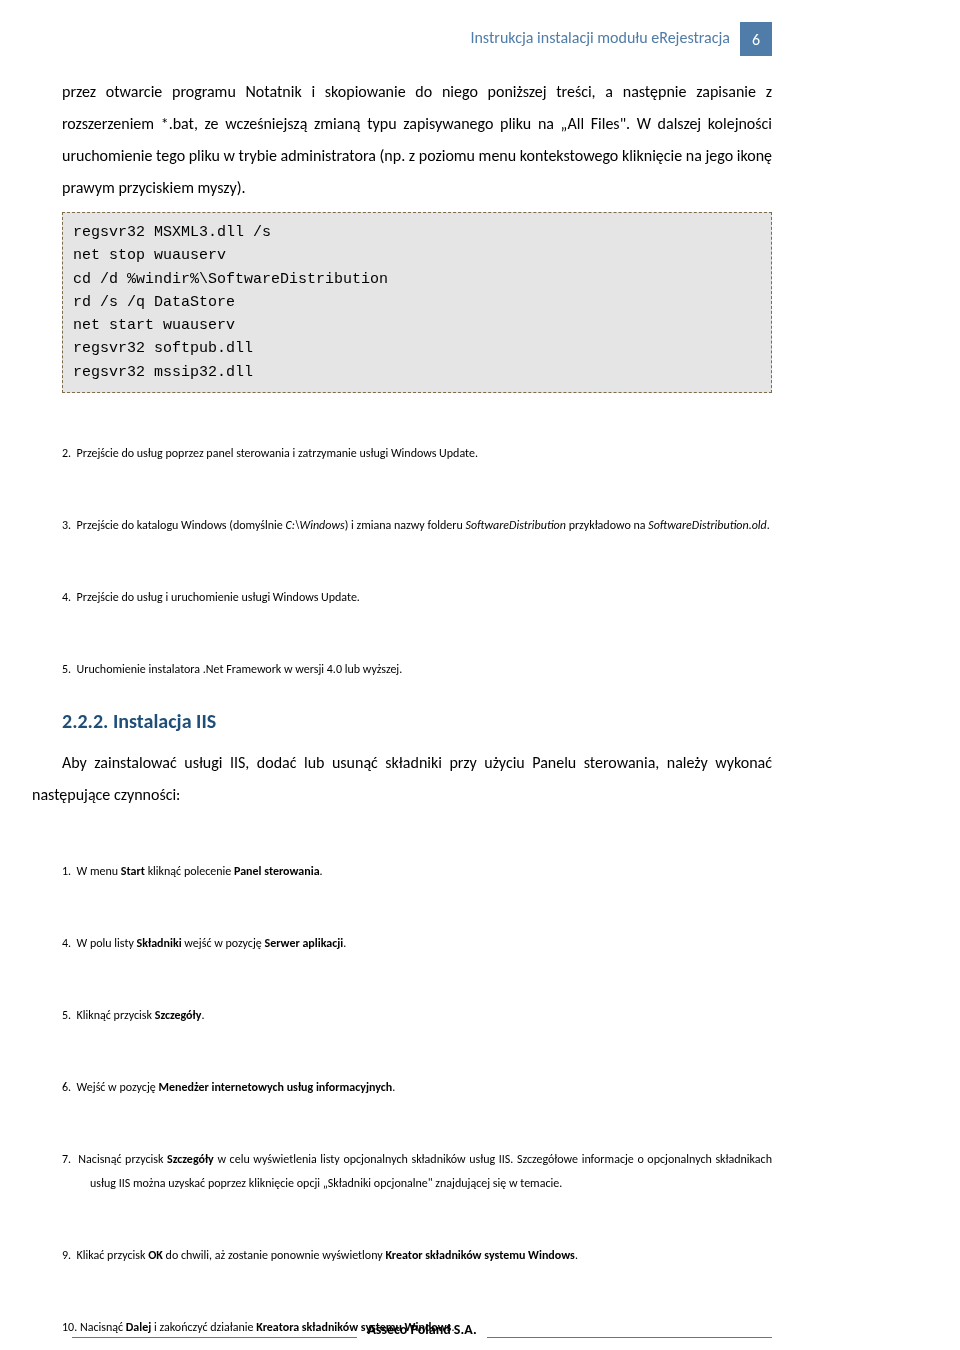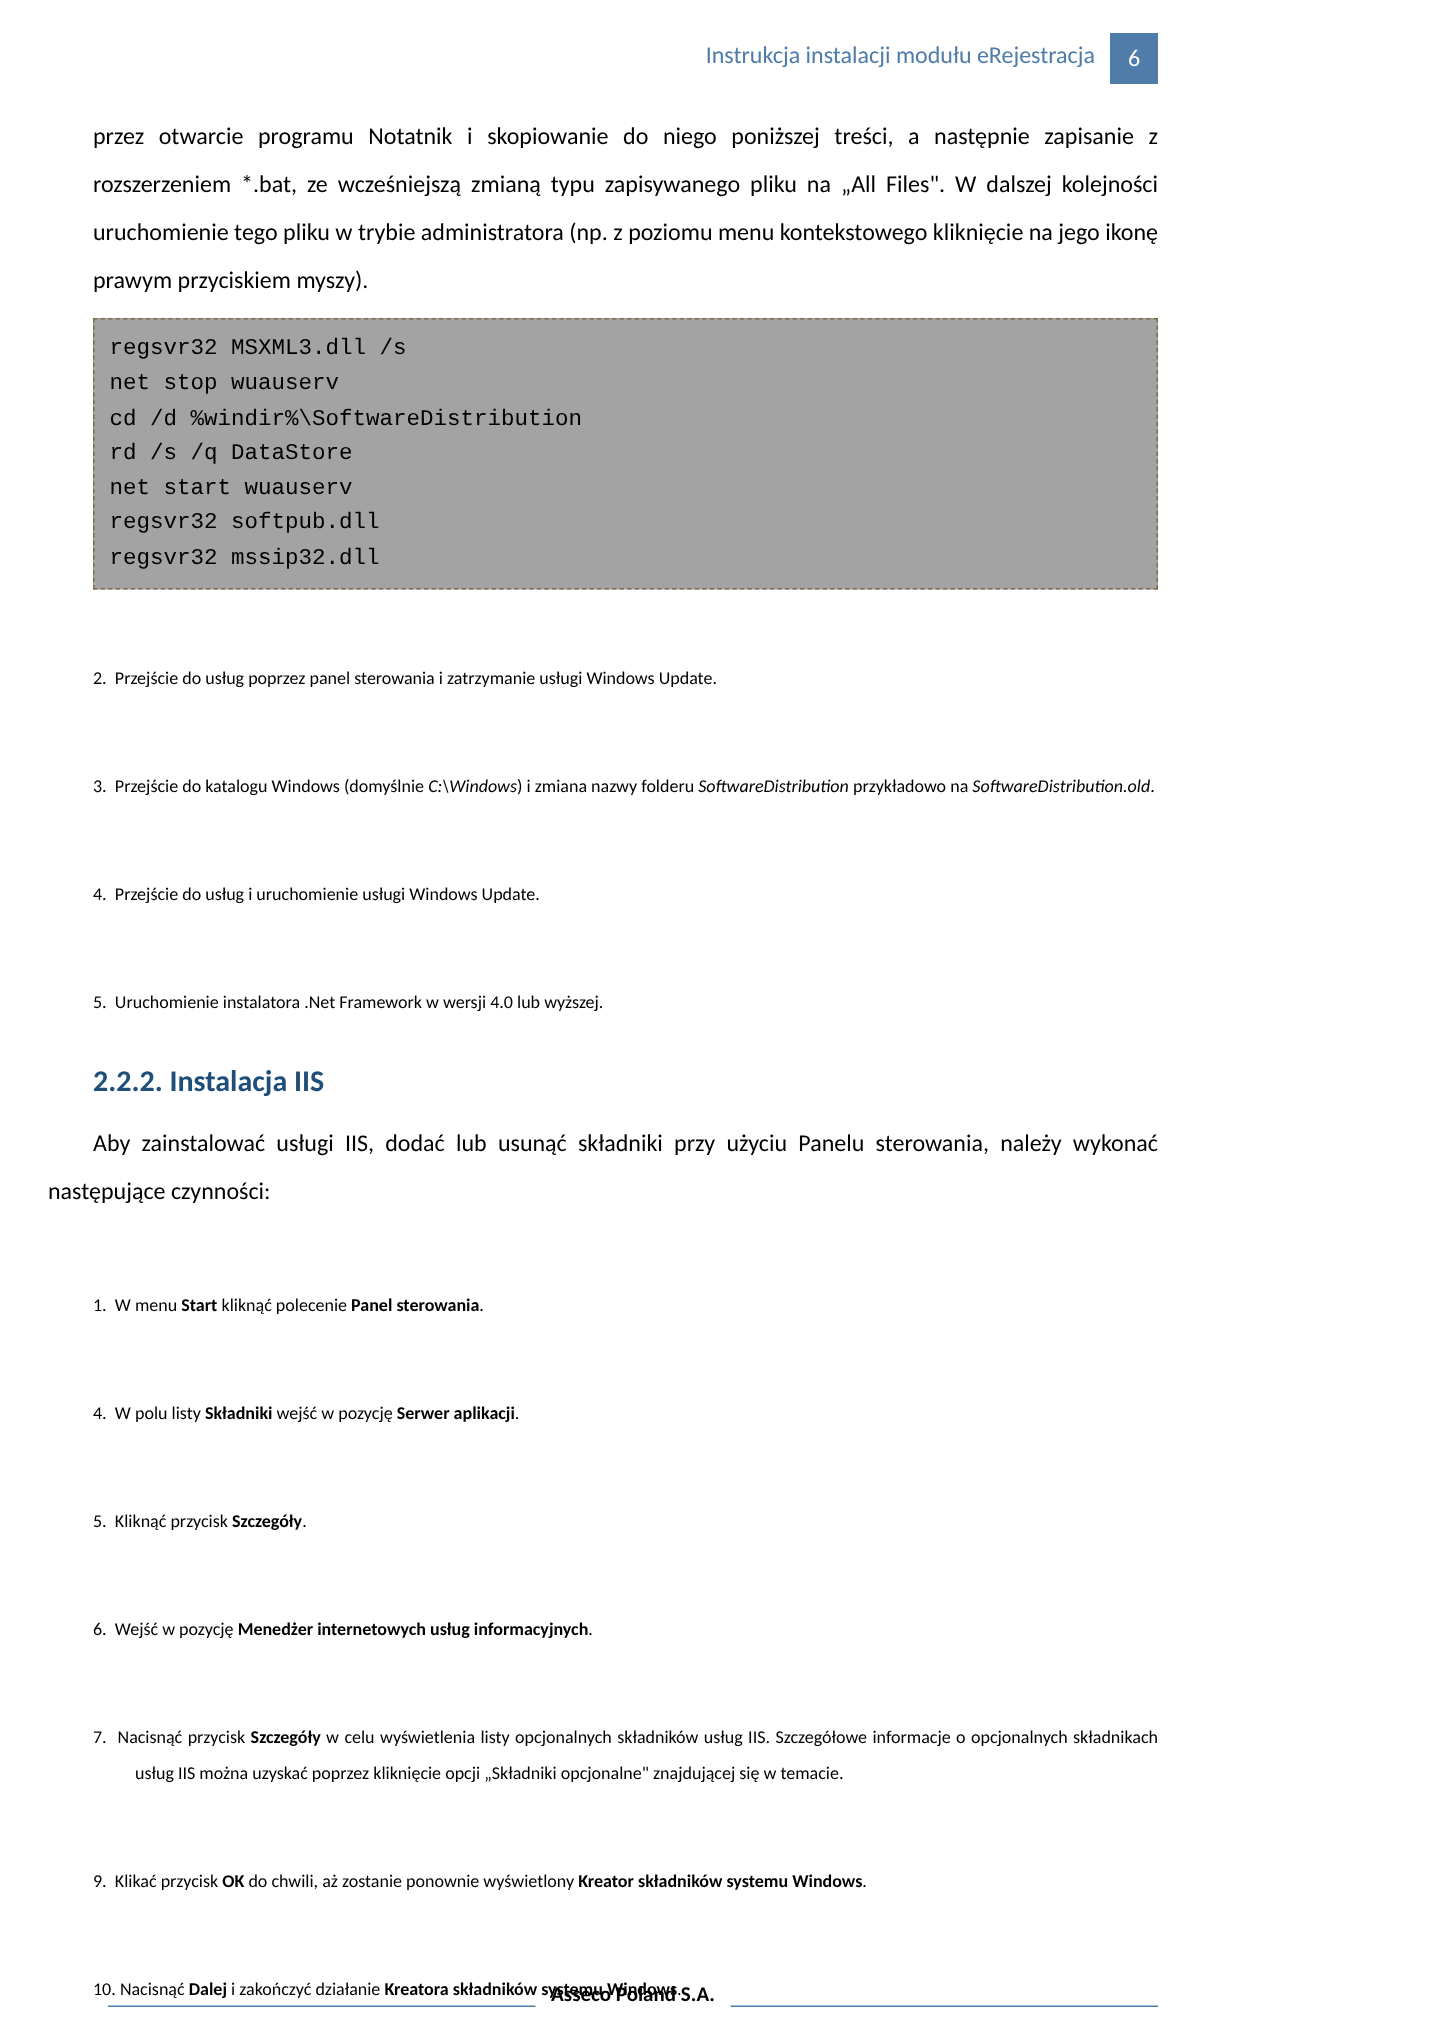--- a/index.html
+++ b/index.html
@@ -40,21 +40,21 @@
     font-size: 16px;
   }
   .body-text {
     font-size: 16px;
     line-height: 2.0;
     text-align: justify;
     margin-left: 30px;
   }
   .code-box {
     border: 1px dashed #7f6a4a;
-    background: #a3a3a3;
+    background: #e5e5e5;
     margin: 8px 0 18px 30px;
     padding: 8px 10px;
     font-family: "Courier New", monospace;
     font-size: 15px;
     line-height: 1.55;
     white-space: pre;
   }
   ol.num-list, ol.num-list-2 {
     list-style: none;
     padding-left: 30px;

